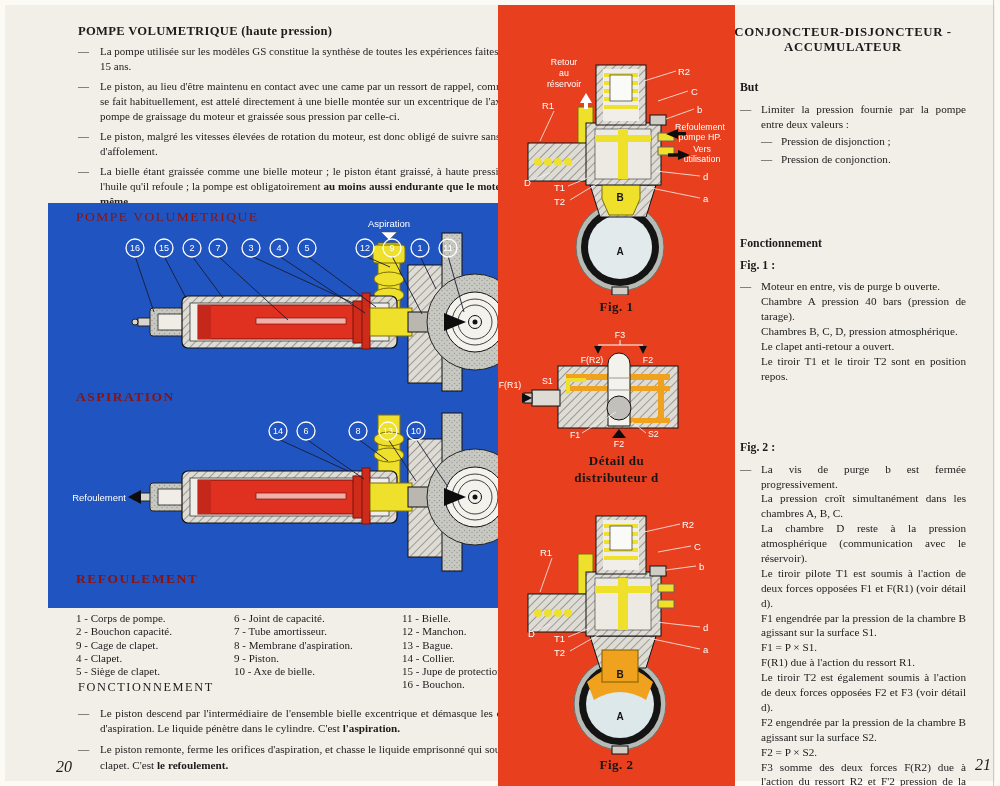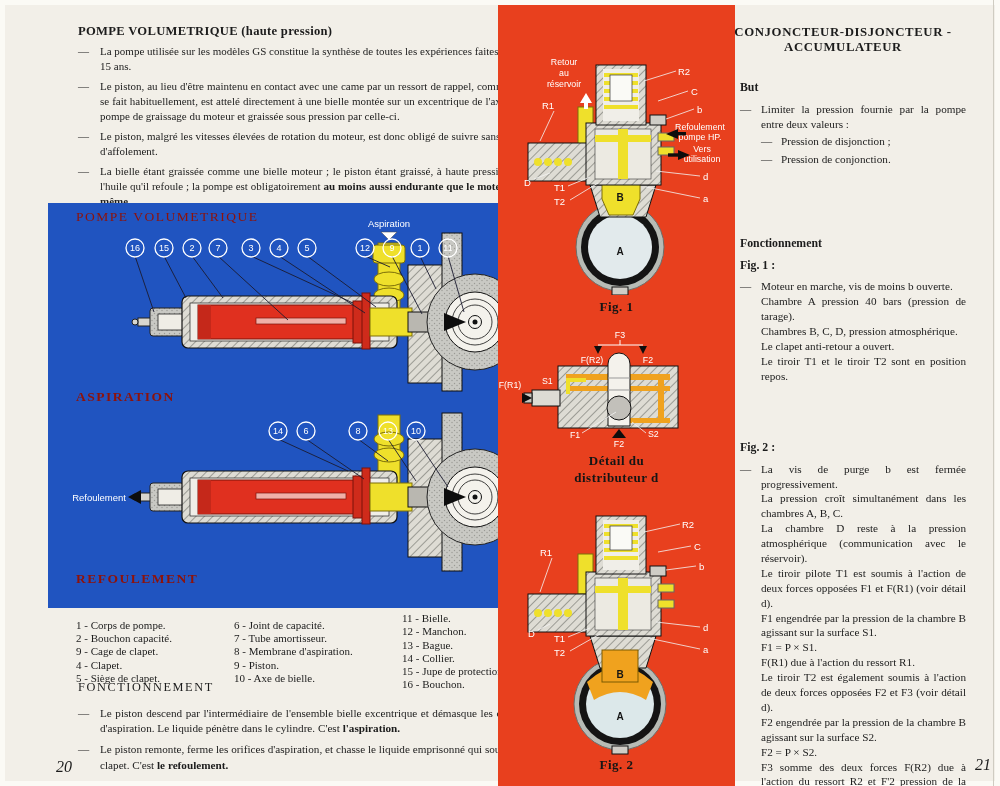--- a/index.html
+++ b/index.html
@@ -18,21 +18,21 @@
   .bullet .dash{width:22px;flex:none;}
   .bullet .txt{flex:1;text-align:justify;}
 
   .blue-panel{position:absolute;left:8px;top:203px;width:489px;height:405px;background:#2054c0;}
   .panel-title{position:absolute;left:28px;top:6px;color:#8e1209;font-weight:normal;
     font-size:13.5px;letter-spacing:1.5px;}
   .panel-section{position:absolute;left:28px;color:#8e1209;font-weight:bold;
     font-size:13.5px;letter-spacing:1.5px;}
   .svg-abs{position:absolute;left:0;}
 
-  .parts{position:absolute;left:36px;top:612px;width:452px;display:flex;font-size:11px;align-items:center;}
+  .parts{position:absolute;left:36px;top:612px;width:452px;display:flex;font-size:11px;}
   .parts .pcol{line-height:13.3px;}
   .parts .pcol:nth-child(1){width:158px;}
   .parts .pcol:nth-child(2){width:168px;}
   .parts .pcol:nth-child(3){width:126px;}
   .fonct-h{position:absolute;left:38px;top:680px;font-size:12.3px;letter-spacing:1.6px;}
   .fonct{position:absolute;left:38px;top:700px;width:452px;}
   .fonct .bullet{margin-top:6px;font-size:11.2px;line-height:1.36;}
   .pgnum{position:absolute;font-style:italic;font-size:16px;}
   .pgnum-left{left:16px;top:758px;}
   .pgnum-right{left:238px;top:756px;}
@@ -492,21 +492,21 @@
       <span class="dash">—</span>
       <span>Pression de conjonction.</span>
     </div>
   </div>
 
   <div class="rp-block" style="top:236px">
     <div class="rp-b">Fonctionnement</div>
     <div class="rp-b">Fig. 1 :</div>
     <div class="rp-bullet">
       <span class="dash">—</span>
-      <span class="txt">Moteur en marche, vis de moins b ouverte.</span>
+      <span class="txt">Moteur en entre, vis de purge b ouverte.</span>
     </div>
     <div class="cont">Chambre A pression 40 bars (pression de tarage).</div>
     <div class="cont">Chambres B, C, D, pression atmosphérique.</div>
     <div class="cont">Le clapet anti-retour a ouvert.</div>
     <div class="cont">Le tiroir T1 et le tiroir T2 sont en position repos.</div>
   </div>
 
   <div class="rp-block" style="top:440px">
     <div class="rp-b">Fig. 2 :</div>
     <div class="rp-bullet">

